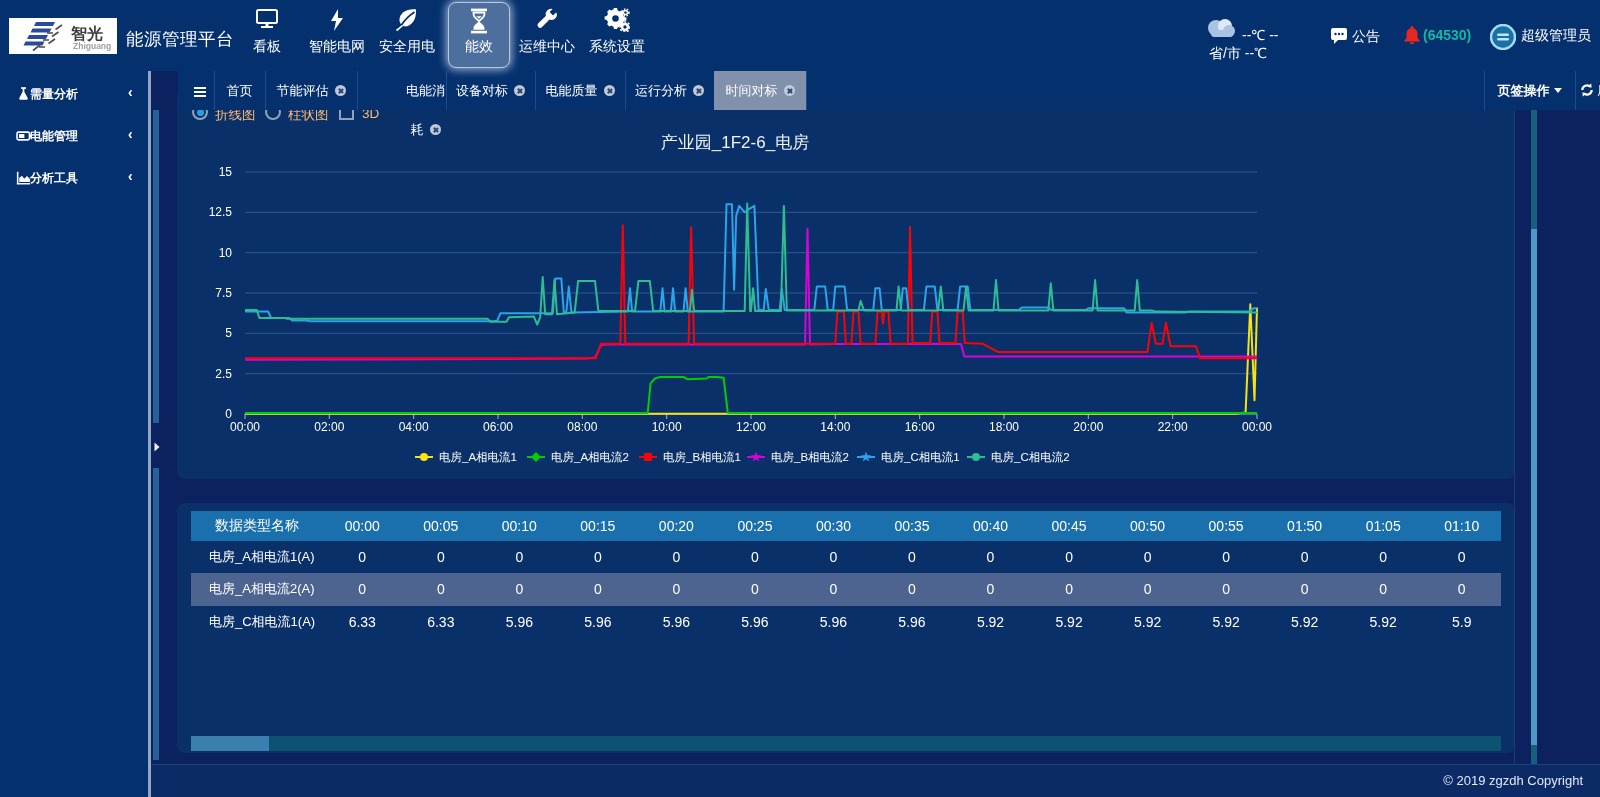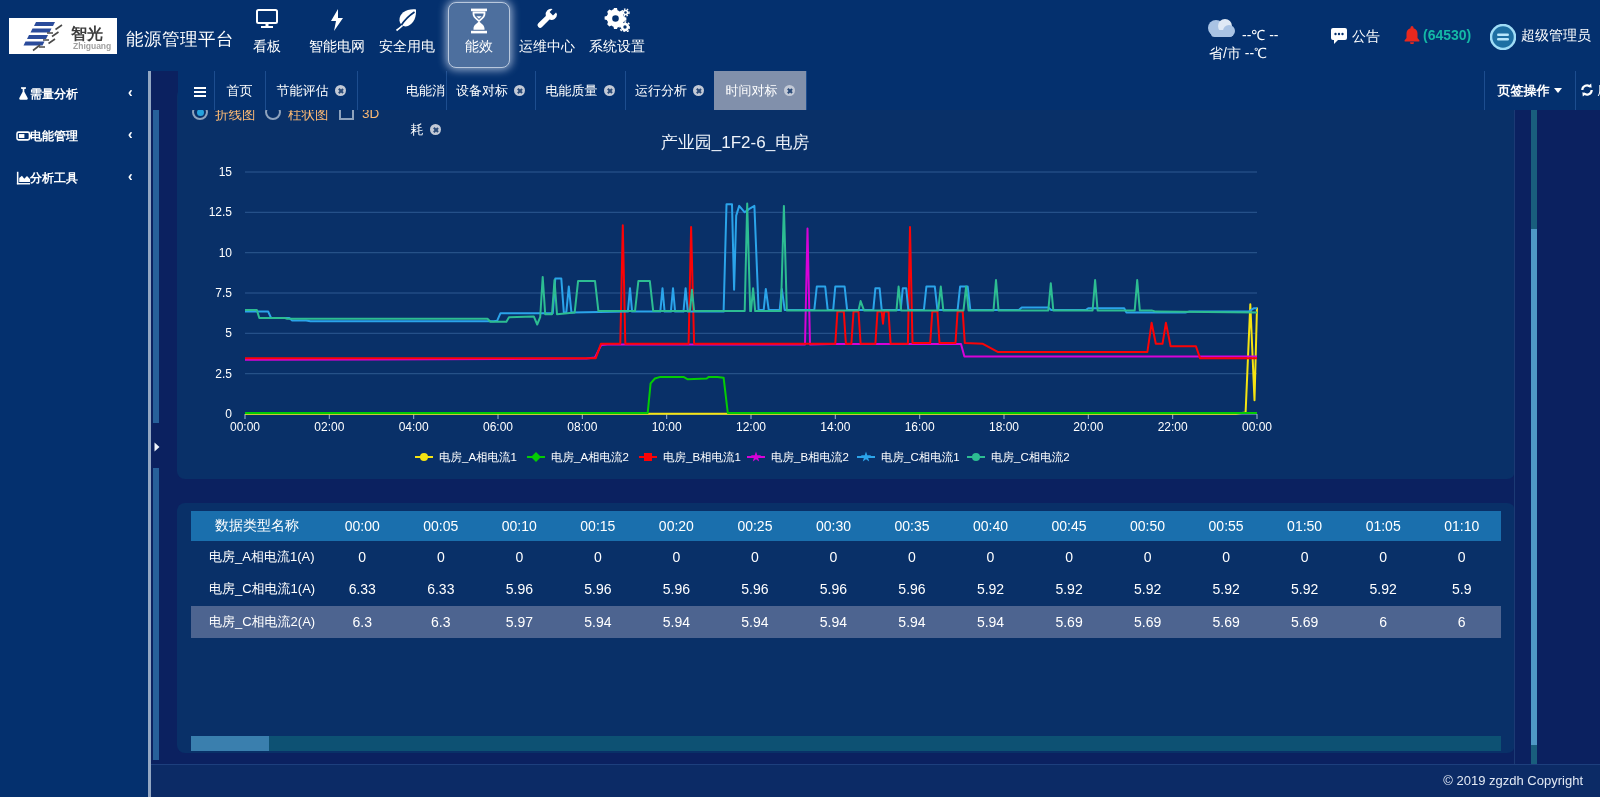--- a/index.html
+++ b/index.html
@@ -176,55 +176,55 @@
         <td>0</td>
         <td>0</td>
         <td>0</td>
         <td>0</td>
         <td>0</td>
         <td>0</td>
         <td>0</td>
         <td>0</td>
         <td>0</td>
       </tr>
+<tr class="lt">
+        <td class="nm">电房_A相电流2(A)</td>
+        <td>0</td>
+        <td>0</td>
+        <td>0</td>
+        <td>0</td>
+        <td>0</td>
+        <td>0</td>
+        <td>0</td>
+        <td>0</td>
+        <td>0</td>
+        <td>0</td>
+        <td>0</td>
+        <td>0</td>
+        <td>0</td>
+        <td>0</td>
+        <td>0</td>
+      </tr>
 <tr>
         <td class="nm">电房_C相电流1(A)</td>
         <td>6.33</td>
         <td>6.33</td>
         <td>5.96</td>
         <td>5.96</td>
         <td>5.96</td>
         <td>5.96</td>
         <td>5.96</td>
         <td>5.96</td>
         <td>5.92</td>
         <td>5.92</td>
         <td>5.92</td>
         <td>5.92</td>
         <td>5.92</td>
         <td>5.92</td>
         <td>5.9</td>
-      </tr>
-<tr class="lt">
-        <td class="nm">电房_C相电流2(A)</td>
-        <td>6.3</td>
-        <td>6.3</td>
-        <td>5.97</td>
-        <td>5.94</td>
-        <td>5.94</td>
-        <td>5.94</td>
-        <td>5.94</td>
-        <td>5.94</td>
-        <td>5.94</td>
-        <td>5.69</td>
-        <td>5.69</td>
-        <td>5.69</td>
-        <td>5.69</td>
-        <td>6</td>
-        <td>6</td>
       </tr>
 </tbody>
   </table>
 
 <div id="hscroll">
     <div id="hthumb"></div>
   </div>
 <div id="edgeline"></div>
 <div id="vtrack">
     <div id="vthumb"></div>

